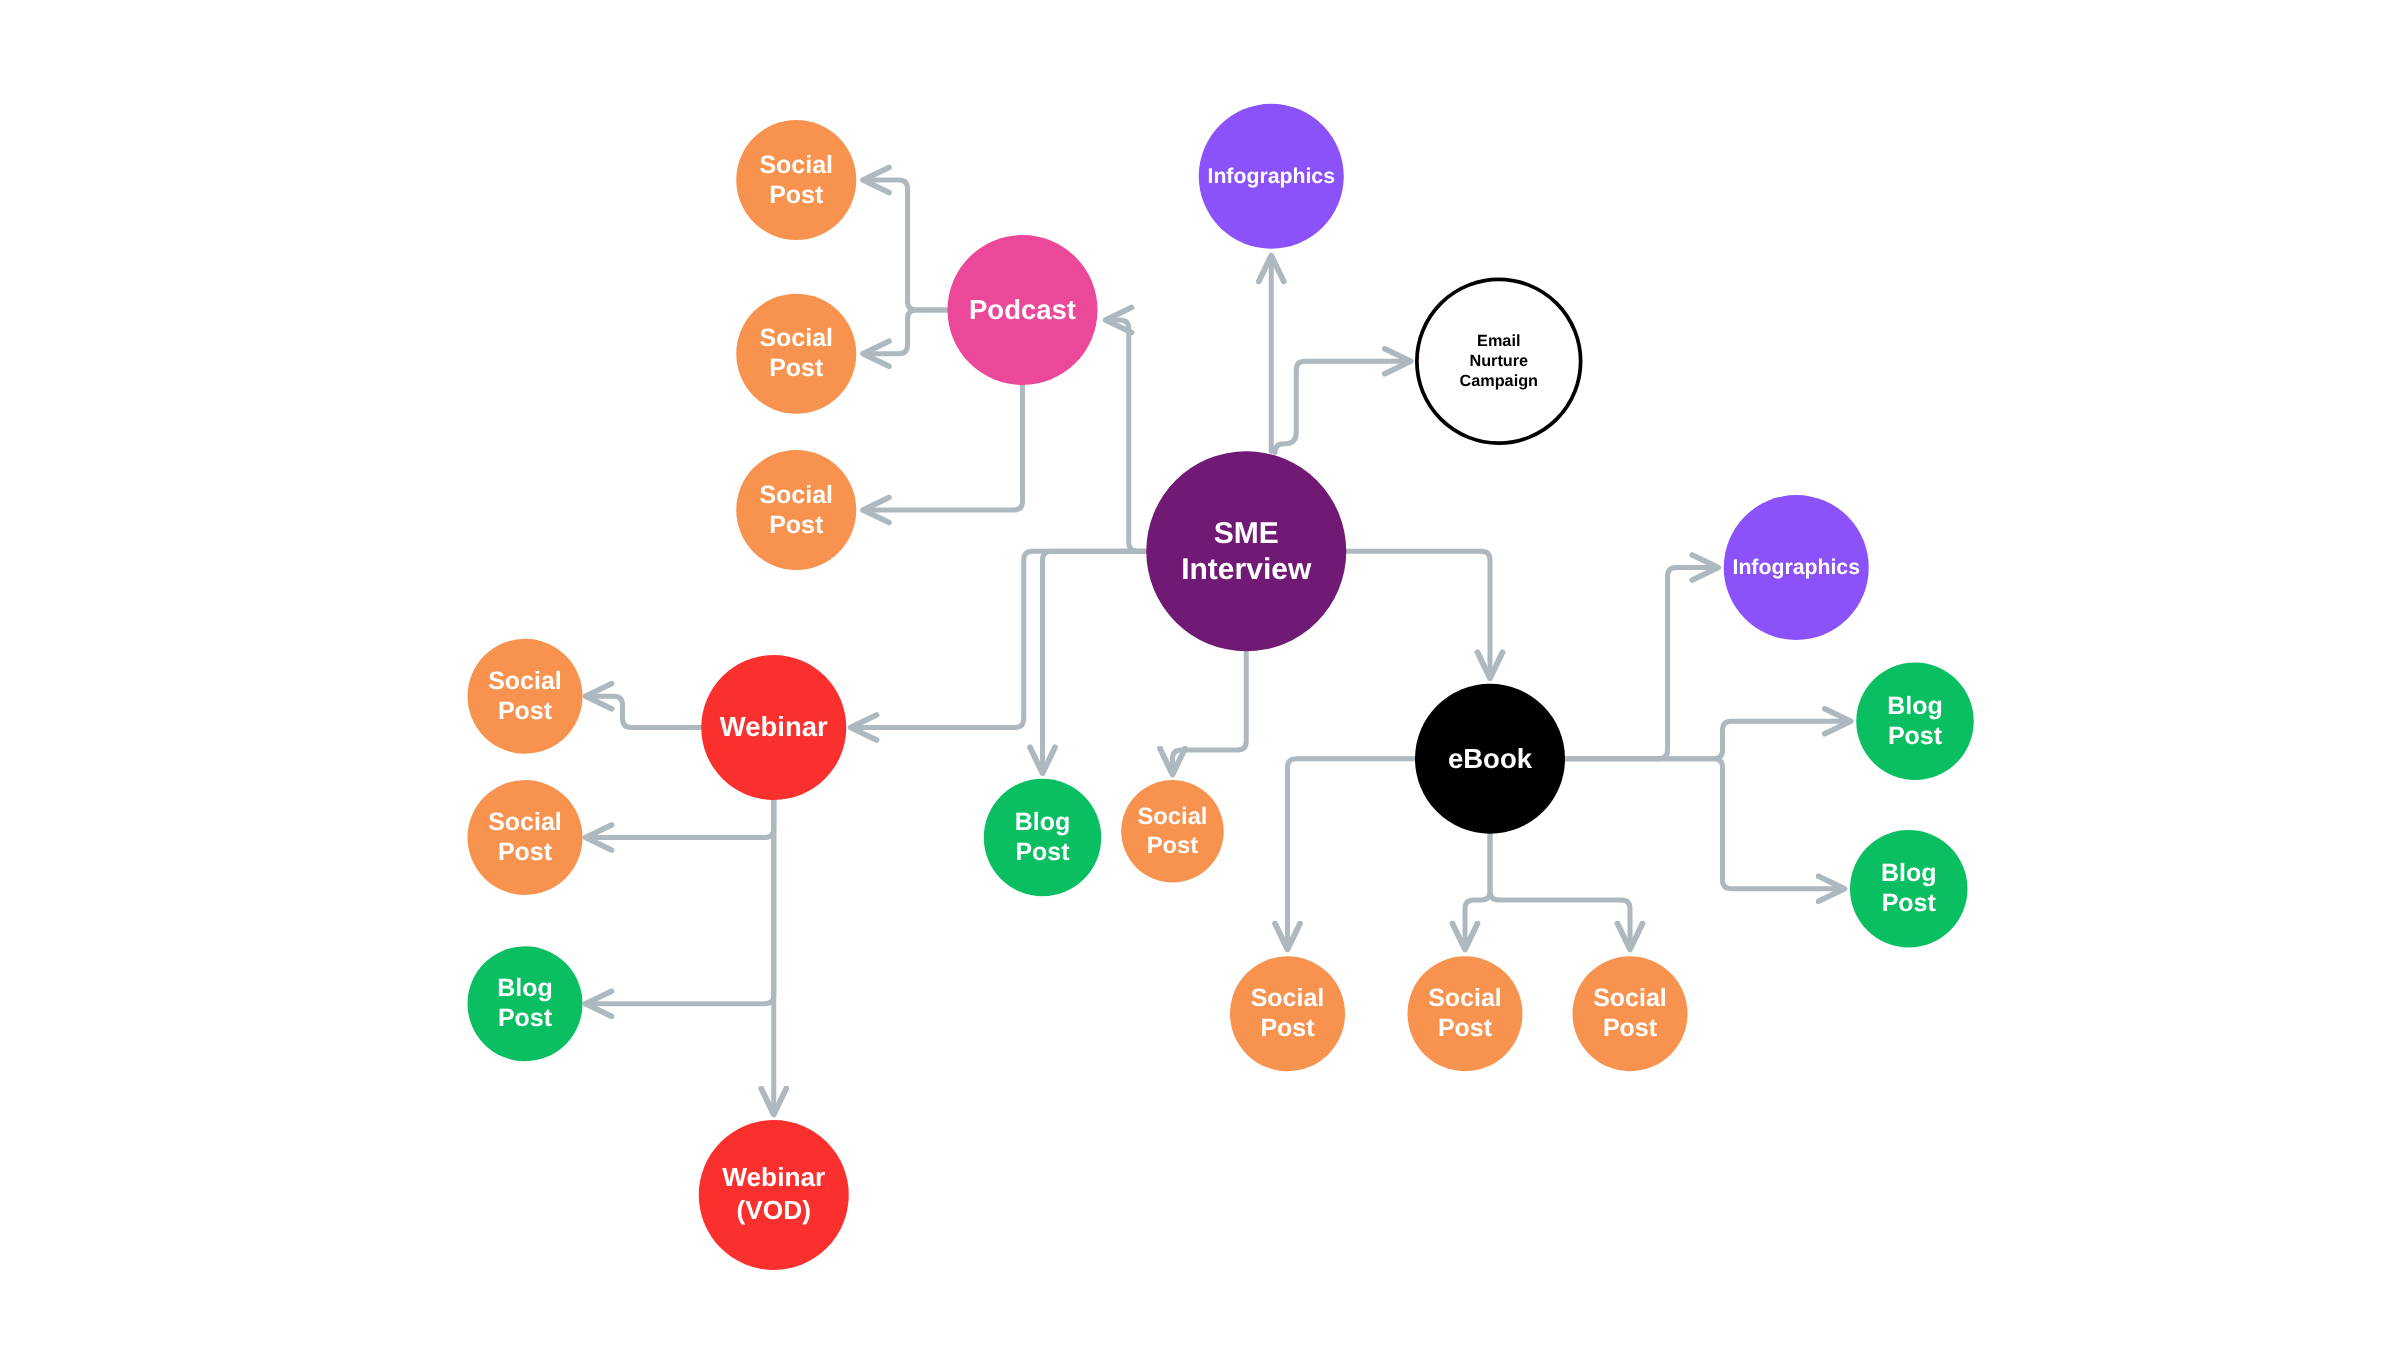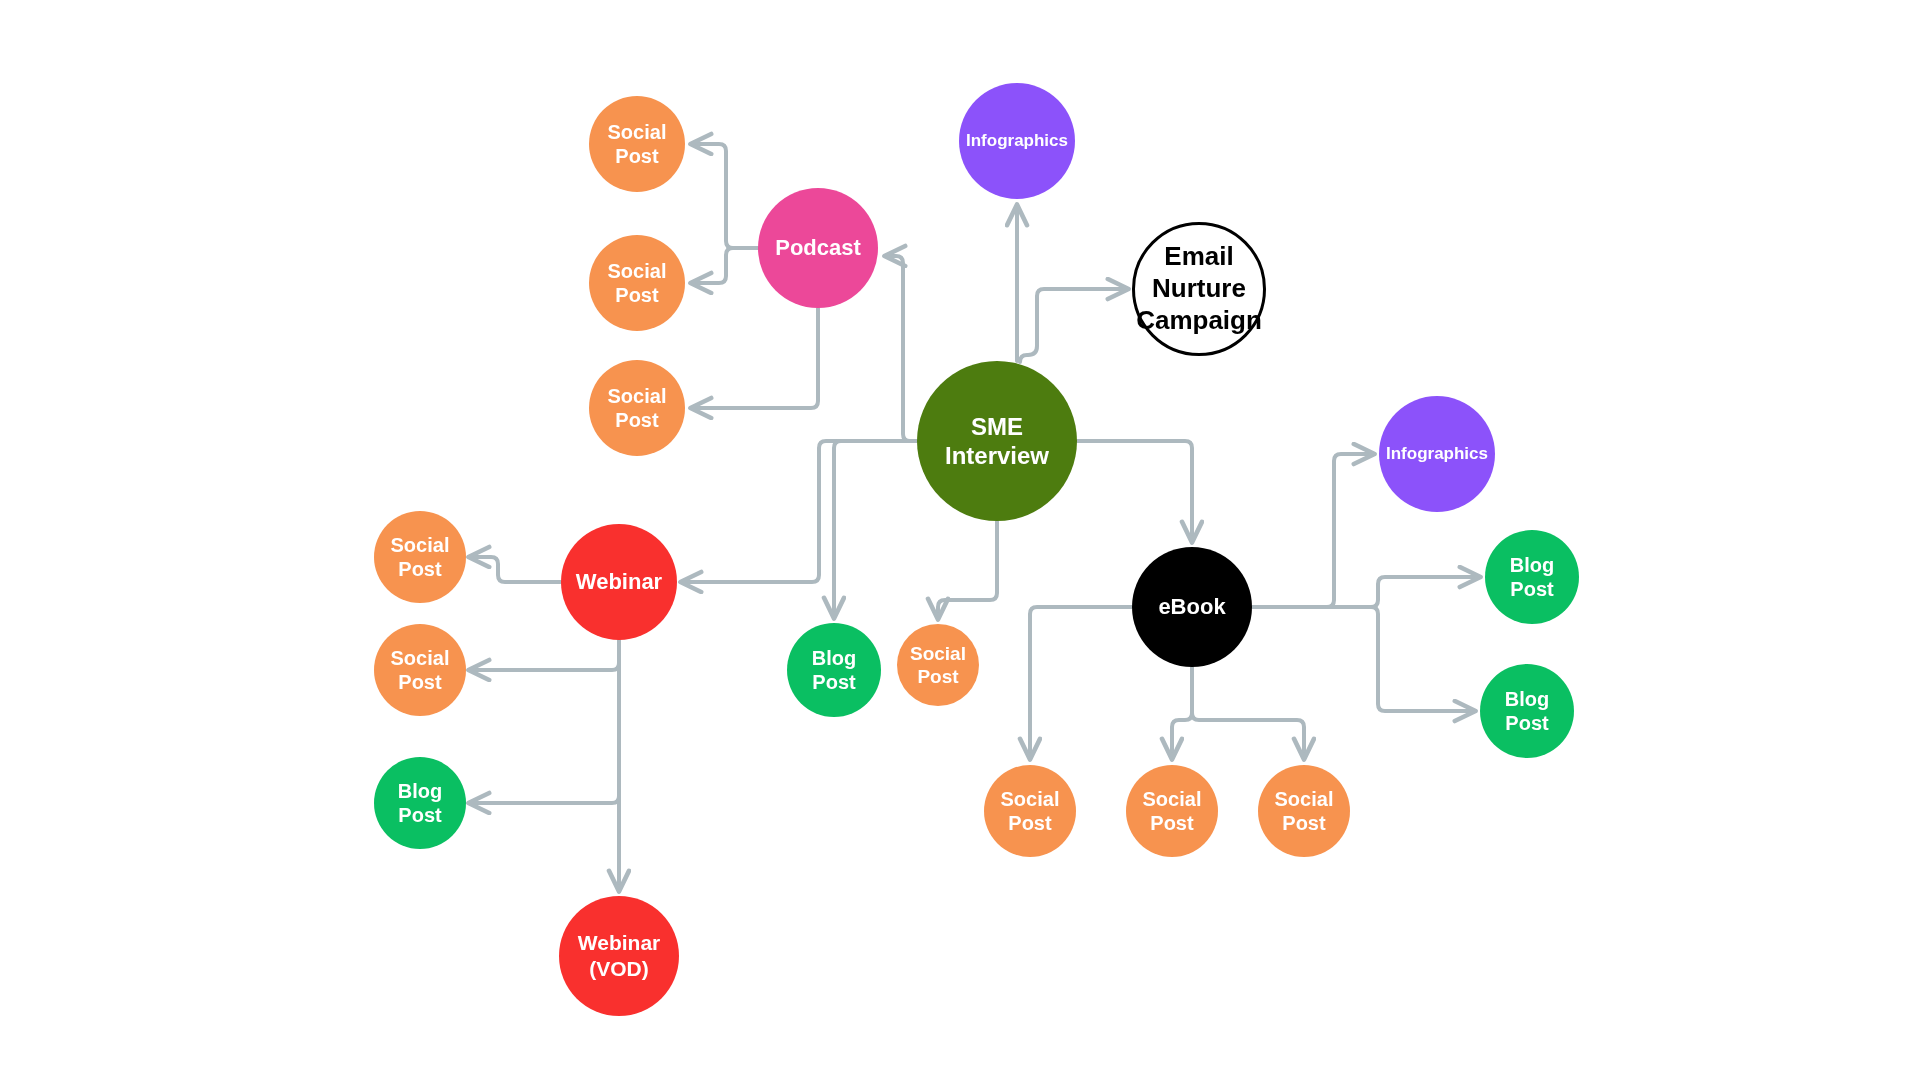--- a/index.html
+++ b/index.html
@@ -79,28 +79,28 @@
         <path d="M 1132 607 L 1037 607 Q 1030 607 1030 614 L 1030 758" fill="none" stroke="#adb9bf" stroke-width="4" stroke-linecap="round" stroke-linejoin="round" marker-end="url(#arrowhead)"></path>
         <path d="M 1192 667 L 1192 713 Q 1192 720 1185 720 L 1179 720 Q 1172 720 1172 727 L 1172 758" fill="none" stroke="#adb9bf" stroke-width="4" stroke-linecap="round" stroke-linejoin="round" marker-end="url(#arrowhead)"></path>
         <path d="M 1192 667 L 1192 713 Q 1192 720 1199 720 L 1297 720 Q 1304 720 1304 727 L 1304 758" fill="none" stroke="#adb9bf" stroke-width="4" stroke-linecap="round" stroke-linejoin="round" marker-end="url(#arrowhead)"></path>
       </g>
   </svg>
   <div id="nodes-group">
       <div class="node" style="left: 589px; top: 96px; width: 96px; height: 96px; background: rgb(247, 147, 79); color: rgb(255, 255, 255); font-size: 20px;"><span class="node-label">Social
 Post</span></div>
       <div class="node" style="left: 758px; top: 188px; width: 120px; height: 120px; background: #ec4899; color: rgb(255, 255, 255); font-size: 22px;"><span class="node-label">Podcast</span></div>
       <div class="node" style="left: 959px; top: 83px; width: 116px; height: 116px; background: rgb(140, 82, 250); color: rgb(255, 255, 255); font-size: 17px;"><span class="node-label">Infographics</span></div>
-      <div class="node" style="left: 1132px; top: 222px; width: 134px; height: 134px; background: rgb(255, 255, 255); color: rgb(0, 0, 0); font-size: 26px; border: 3px solid rgb(0, 0, 0);"><span class="node-label">Email
+      <div class="node" style="left: 1132px; top: 222px; width: 134px; height: 134px; background: rgb(255, 255, 255); color: rgb(0, 0, 0); font-size: 13px; border: 3px solid rgb(0, 0, 0);"><span class="node-label">Email
 Nurture
 Campaign</span></div>
       <div class="node" style="left: 589px; top: 235px; width: 96px; height: 96px; background: rgb(247, 147, 79); color: rgb(255, 255, 255); font-size: 20px;"><span class="node-label">Social
 Post</span></div>
       <div class="node" style="left: 589px; top: 360px; width: 96px; height: 96px; background: rgb(247, 147, 79); color: rgb(255, 255, 255); font-size: 20px;"><span class="node-label">Social
 Post</span></div>
-      <div class="node" style="left: 917px; top: 361px; width: 160px; height: 160px; background: #4d7c0f; color: rgb(255, 255, 255); font-size: 24px;"><span class="node-label">SME
+      <div class="node" style="left: 917px; top: 361px; width: 160px; height: 160px; background: #701a75; color: rgb(255, 255, 255); font-size: 24px;"><span class="node-label">SME
 Interview</span></div>
       <div class="node" style="left: 1379px; top: 396px; width: 116px; height: 116px; background: rgb(140, 82, 250); color: rgb(255, 255, 255); font-size: 17px;"><span class="node-label">Infographics</span></div>
       <div class="node" style="left: 374px; top: 511px; width: 92px; height: 92px; background: rgb(247, 147, 79); color: rgb(255, 255, 255); font-size: 20px;"><span class="node-label">Social
 Post</span></div>
       <div class="node" style="left: 561px; top: 524px; width: 116px; height: 116px; background: rgb(249, 48, 46); color: rgb(255, 255, 255); font-size: 22px;"><span class="node-label">Webinar</span></div>
       <div class="node" style="left: 1132px; top: 547px; width: 120px; height: 120px; background: rgb(0, 0, 0); color: #ffffff; font-size: 22px;"><span class="node-label">eBook</span></div>
       <div class="node" style="left: 1485px; top: 530px; width: 94px; height: 94px; background: rgb(10, 191, 98); color: rgb(255, 255, 255); font-size: 20px;"><span class="node-label">Blog
 Post</span></div>
       <div class="node" style="left: 374px; top: 624px; width: 92px; height: 92px; background: rgb(247, 147, 79); color: rgb(255, 255, 255); font-size: 20px;"><span class="node-label">Social
 Post</span></div>

